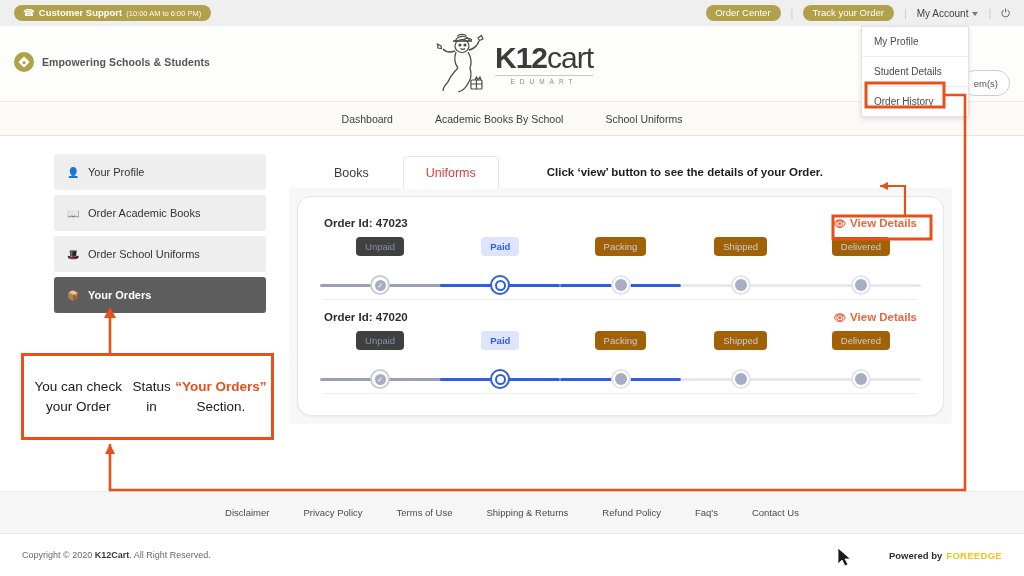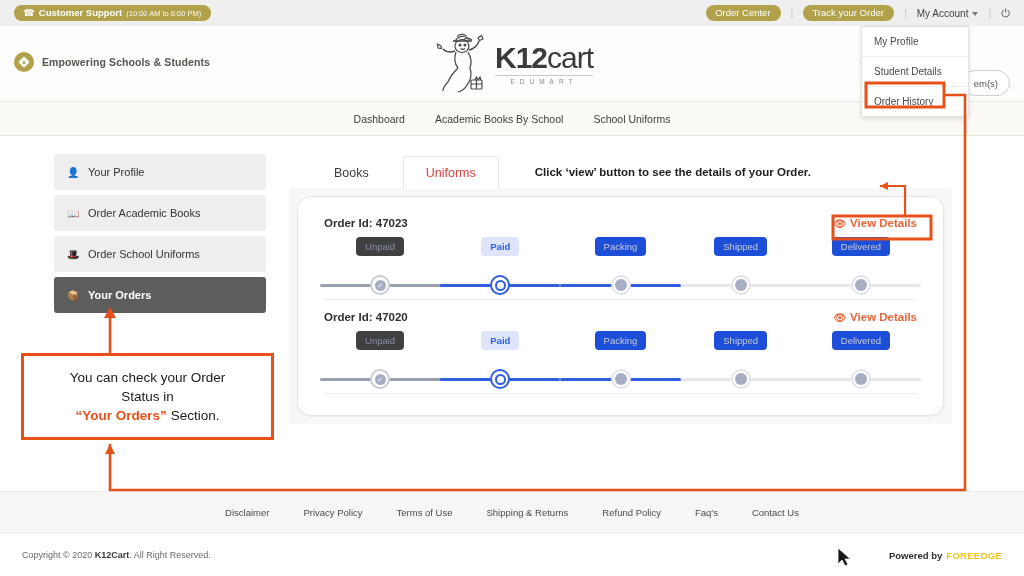--- a/index.html
+++ b/index.html
@@ -74,21 +74,21 @@
     position: absolute; right: 14px; top: 44px; height: 26px;
     border: 1px solid #cfcfcf; border-radius: 13px; background: #fff;
     display: flex; align-items: center; padding: 0 11px;
     font-size: 9.5px; color: #555; white-space: nowrap;
   }
 
   
   .mainnav {
     position: absolute; top: 102px; left: 0; width: 1024px; height: 34px;
     background: #fbfaf6; border-bottom: 1px solid #e8e4d8;
-    display: flex; align-items: center; justify-content: center; gap: 30px;
+    display: flex; align-items: center; justify-content: center; gap: 42px;
   }
   .navitem { font-size: 10.5px; color: #3d3d3d; }
 
   
   .body-area {
     position: absolute; top: 136px; left: 0; width: 1024px; height: 355px;
     background: #ffffff;
   }
 
   
@@ -107,21 +107,21 @@
   .tab {
     font-size: 12.5px; color: #3a3a3a; padding: 9px 22px 8px;
   }
   .tab.active {
     background: #fff; color: #d9413d; border: 1px solid #e6e6e6;
     border-bottom: 1px solid #fff; border-radius: 4px 4px 0 0;
     position: relative; z-index: 3; margin-bottom: -1px;
   }
   .hint {
     font-size: 11.5px; font-weight: 700; color: #1d1d1d;
-    margin-left: 24px; padding-bottom: 10px; white-space: nowrap;
+    margin-left: 36px; padding-bottom: 10px; white-space: nowrap;
   }
   .card {
     background: #fff; border: 1px solid #e6e6e6; border-radius: 14px;
     box-shadow: 0 1px 2px rgba(0,0,0,.05); padding: 14px 22px 16px;
     position: relative; z-index: 1;
   }
   .card-outer { background: #f7f7f7; padding: 8px; border-radius: 3px; }
 
   .order-head { display: flex; align-items: center; justify-content: space-between; margin: 6px 4px 0; }
   .order-id { font-size: 11.5px; font-weight: 700; color: #2e2e2e; }
@@ -133,21 +133,21 @@
 
   
   .tracker { position: relative; height: 72px; margin: 4px 0 0; }
   .labels { display: flex; position: absolute; top: 4px; left: 0; right: 0; }
   .lbl-cell { flex: 1; display: flex; justify-content: center; }
   .lbl {
     font-size: 9.5px; padding: 4px 9px; border-radius: 4px; white-space: nowrap;
   }
   .lbl.done { color: #8b8fa8; background: #404040; }
   .lbl.current { color: #2f5fe0; background: #dde4fb; font-weight: 700; }
-  .lbl.todo { color: #c9ccd8; background: #1d4ed8; }
+  .lbl.todo { color: #c9ccd8; background: #a16207; }
 
   .line-row { position: absolute; top: 42px; left: 0; right: 0; height: 20px; }
   .seg { position: absolute; height: 2.5px; top: 9px; border-radius: 2px; }
   .node {
     position: absolute; top: 0; width: 20px; height: 20px; border-radius: 50%;
     background: #fff; display: flex; align-items: center; justify-content: center;
     transform: translateX(-10px);
   }
   .node.done { border: 2px solid #c9cbd6; }
   .node.done .inner {
@@ -194,21 +194,21 @@
     font-size: 10px; color: #4a4a4a; padding: 9px 0 9px 12px;
     border-bottom: 1px solid #ededed;
   }
   .dd-item:last-child { border-bottom: none; }
 
   
   .ann-layer { position: absolute; inset: 0; z-index: 60; pointer-events: none; }
   .callout {
     position: absolute; left: 21px; top: 353px; width: 253px; height: 87px;
     border: 3px solid #e8501a; background: #fff;
-    display: flex; flex-direction: column; align-items: center;
+    display: flex; align-items: center;
     justify-content: center; text-align: center; line-height: 1.42;
     font-size: 13.5px; color: #1a1a1a;
   }
   .callout .hl { color: #e8501a; font-weight: 700; }
 </style>
 </head>
 <body>
 
 <div id="page">
 

